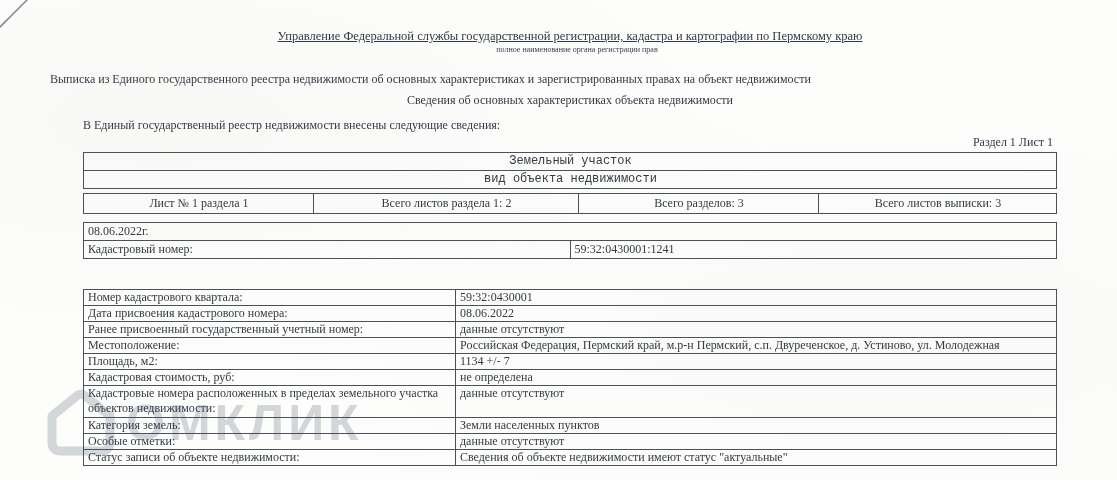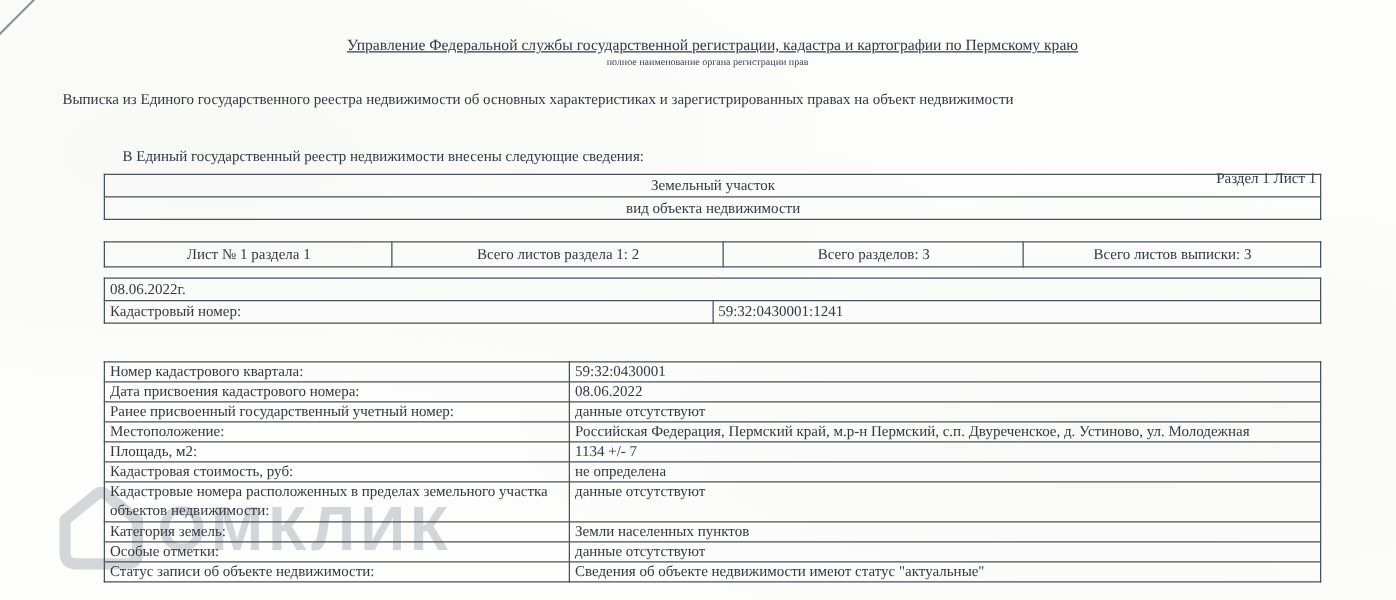--- a/index.html
+++ b/index.html
@@ -33,33 +33,33 @@
     color:#ccd0d4; opacity:0.85;
   }
 
   
   .org-name {
     position:absolute; left:83px; width:974px; top:29px;
     text-align:center; font-size:12.5px; text-decoration:underline;
     color:#323a48; z-index:1;
   }
   .org-caption {
-    position:absolute; left:79px; width:974px; top:45px;
+    position:absolute; left:90px; width:974px; top:45px;
     text-align:center; font-size:8px; color:#3b424f; z-index:1;
   }
   .doc-title {
     position:absolute; left:50px; width:1040px; top:72px;
     text-align:left; font-size:12px; z-index:1;
   }
   .section-title {
     position:absolute; left:83px; width:974px; top:93px;
     text-align:center; font-size:12px; z-index:1;
   }
   .intro-line {
-    position:absolute; left:98px; top:118px; font-size:12px; z-index:1;
+    position:absolute; left:83px; top:118px; font-size:12px; z-index:1;
   }
   .section-page {
     position:absolute; right:64px; top:135px; font-size:12px; z-index:1;
   }
 
   
   table {
     position:absolute; left:83px; width:974px;
     border-collapse:collapse; table-layout:fixed;
     background:transparent; z-index:1;
@@ -67,21 +67,21 @@
   td {
     border:1px solid #4a505c;
     font-size:12px; line-height:1.22;
     padding:0 3px 0 4px;
     color:#333a46;
     overflow:hidden; white-space:nowrap;
   }
   td.wrap { white-space:normal; }
   td.center { text-align:center; }
 
-  .object-type-table { top:139px; }
+  .object-type-table { top:152px;font-family:Liberation Mono, monospace; }
   .object-type-table td { height:18px; }
 
   .sheet-info-table { top:193px; }
   .sheet-info-table td { height:20px; }
 
   .cadastral-table { top:222px; }
   .cadastral-table td { height:18px;margin-left:40px; }
   .col-label { width:372px; }
 
   .details-table { top:289px; }
@@ -100,20 +100,21 @@
   <div class="watermark">
     <svg width="82" height="74" viewBox="0 0 82 74">
       <path d="M12 30 L38 9 Q41 7 44 9 L70 30 L70 56 Q70 65 61 65 L21 65 Q12 65 12 56 Z" fill="none" stroke="#ccd0d4" stroke-width="9" stroke-linejoin="round" opacity="0.85"></path>
     </svg>
     <span class="watermark-text">ОМКЛИК</span>
   </div>
 
   <div class="org-name">Управление Федеральной службы государственной регистрации, кадастра и картографии по Пермскому краю</div>
   <div class="org-caption">полное наименование органа регистрации прав</div>
   <div class="doc-title">Выписка из Единого государственного реестра недвижимости об основных характеристиках и зарегистрированных правах на объект недвижимости</div>
+  <div class="section-title">Сведения об основных характеристиках объекта недвижимости</div>
   <div class="intro-line">В Единый государственный реестр недвижимости внесены следующие сведения:</div>
   <div class="section-page">Раздел 1 Лист 1</div>
 
   <table class="object-type-table">
     <tbody>
         <tr>
       <td class="center">Земельный участок</td>
     </tr>
     <tr>
       <td class="center">вид объекта недвижимости</td>

